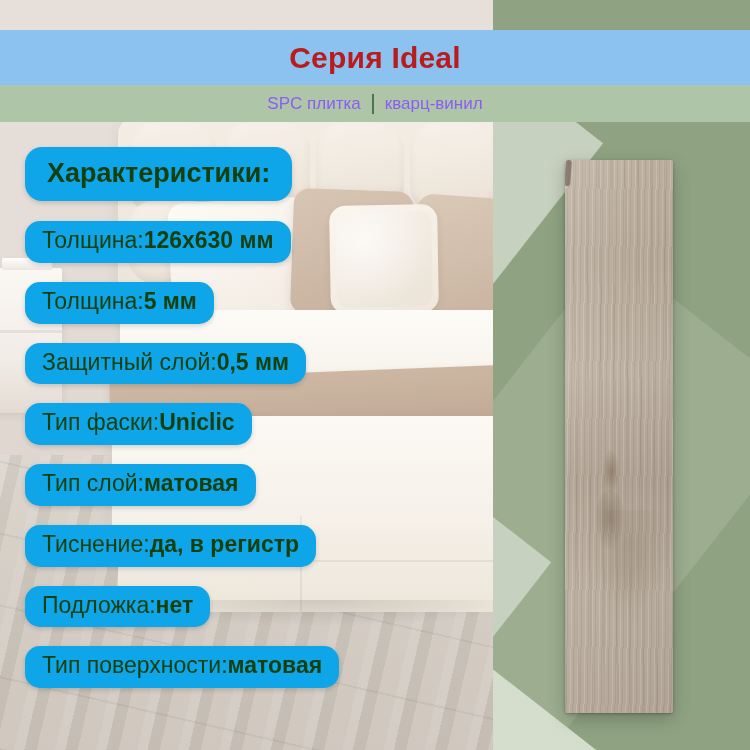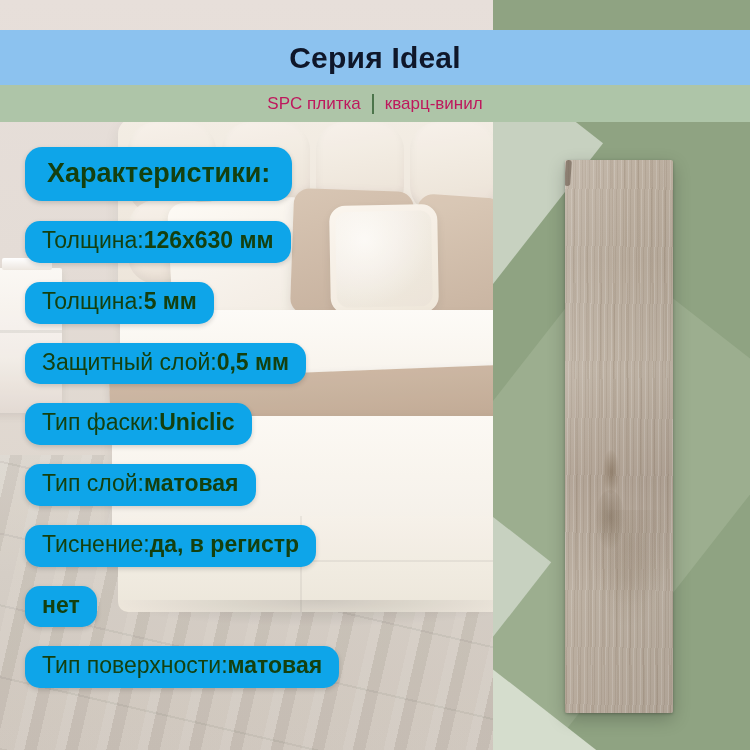--- a/index.html
+++ b/index.html
@@ -112,24 +112,24 @@
       radial-gradient(ellipse 60px 90px at 55% 20%, rgba(120,100,78,.16), rgba(0,0,0,0) 70%),
       radial-gradient(ellipse 46px 70px at 52% 40%, rgba(130,110,88,.13), rgba(0,0,0,0) 70%);}
   .plank-light{position:absolute;inset:0;
     background:linear-gradient(100deg, rgba(255,255,255,0.14) 0%, rgba(255,255,255,0) 38%, rgba(0,0,0,0.05) 100%);}
 
   
   .bar-blue{position:absolute;left:0;top:30px;width:750px;height:55px;background:#8cc2ef;}
   .bar-green{position:absolute;left:0;top:85px;width:750px;height:37px;background:#aec5a8;}
   .title{position:absolute;left:0;top:30px;width:750px;height:55px;
     display:flex;align-items:center;justify-content:center;
-    font-size:30px;font-weight:bold;color:#0f172a;letter-spacing:.2px;}
+    font-size:30px;font-weight:bold;color:#b91c1c;letter-spacing:.2px;}
   .subtitle{position:absolute;left:0;top:85px;width:750px;height:37px;
     display:flex;align-items:center;justify-content:center;gap:11px;
-    font-size:17px;color:#be185d;}
+    font-size:17px;color:#8b5cf6;}
   .sub-sep{display:inline-block;width:2px;height:20px;background:#2b5a2c;opacity:.75;}
 
   
   .specs{position:absolute;left:25px;top:147px;width:460px;}
   .pill{display:inline-flex;align-items:center;
     background:#0ea5e9;border-radius:15px;
     padding:7px 17px 9px 17px;margin-bottom:19px;
     box-shadow:0 2px 5px rgba(0,0,0,.16);
     font-size:23px;color:#14400f;white-space:nowrap;line-height:1.12;}
   .pill-row{display:block;}
@@ -240,20 +240,21 @@
       </div>
     </div>
     <div class="pill-row">
       <div class="pill">
         <span class="lbl">Тиснение:</span>
         <span class="val">да, в регистр</span>
       </div>
     </div>
     <div class="pill-row">
       <div class="pill">
+        <span class="lbl">Подложка:</span>
         <span class="val">нет</span>
       </div>
     </div>
     <div class="pill-row">
       <div class="pill">
         <span class="lbl">Тип поверхности:</span>
         <span class="val">матовая</span>
       </div>
     </div>
   </div>

